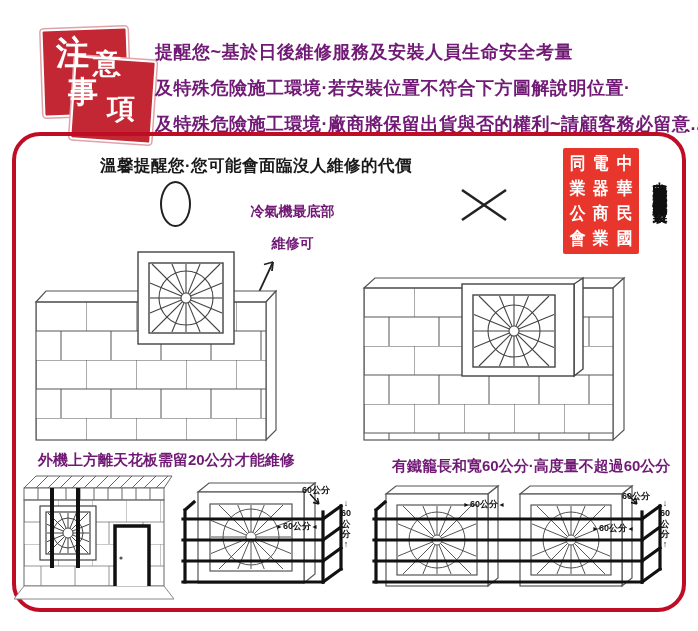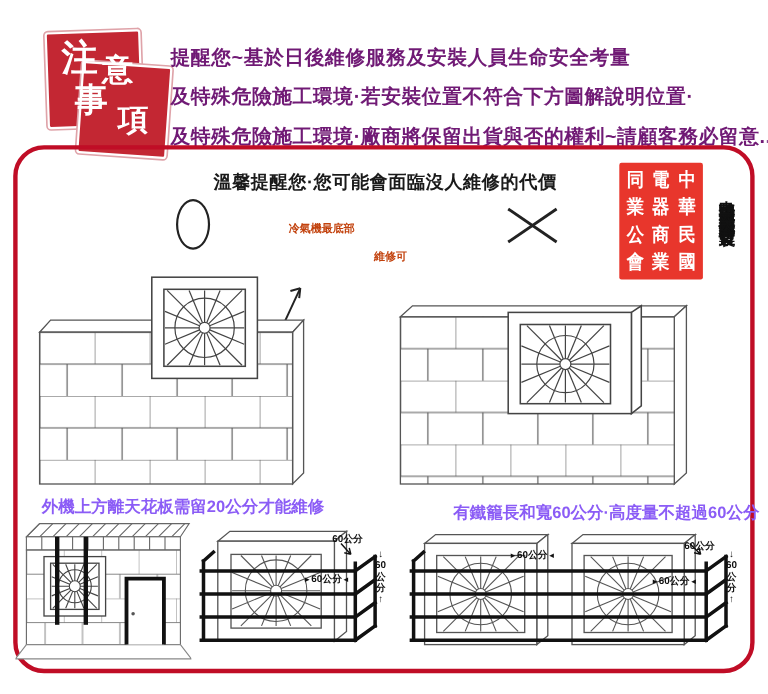--- a/index.html
+++ b/index.html
@@ -7,34 +7,34 @@
        font-family:"Liberation Sans","DejaVu Sans",sans-serif;}
   .abs{position:absolute;}
   
   .red-line{color:#701a75;font-weight:bold;font-size:18px;letter-spacing:.5px;white-space:nowrap;}
   
   .badge-square{position:absolute;background:#c32733;border:2px solid #fff;
                 box-shadow:0 0 0 1.5px #dfa3a9;border-radius:3px;}
   .badge-char{position:absolute;color:#fff;font-weight:bold;line-height:1;}
   
   #panel{left:12px;top:132px;width:666px;height:472px;border:4px solid #c00d26;border-radius:28px;}
-  .panel-title{left:100px;top:155px;width:500px;text-align:center;font-size:16.5px;
+  .panel-title{left:100px;top:155px;width:500px;font-size:16.5px;
                font-weight:bold;color:#1a1a1a;letter-spacing:.5px;}
-  .cap{font-weight:bold;color:#c2410c;text-align:center;font-size:10px;line-height:1.7;}
+  .cap{font-weight:bold;color:#701a75;text-align:center;font-size:14px;line-height:1.7;}
   .ok-circle{left:160px;top:181px;width:27px;height:42px;border:2.5px solid #222;border-radius:50%;}
   
   .seal{left:563px;top:148px;width:76px;height:106px;background:#e8362c;
         display:grid;grid-template-rows:repeat(4,1fr);grid-auto-flow:column;direction:rtl;
         padding:3px;box-sizing:border-box;border-radius:2px;}
   .seal span{color:#fff;font-weight:bold;font-size:15px;display:flex;align-items:center;
              justify-content:center;transform:scale(1.05,1.15);}
   .side-vert{left:650px;top:170px;height:330px;writing-mode:vertical-rl;text-orientation:upright;
              font-size:15px;font-weight:bold;color:#111;letter-spacing:1.5px;}
   
-  .blabel{font-size:15px;font-weight:bold;color:#8b5cf6;white-space:nowrap;}
+  .blabel{font-size:15px;font-weight:bold;color:#701a75;white-space:nowrap;}
   
   .dim{font-size:9px;font-weight:bold;color:#111;white-space:nowrap;line-height:1;}
   .dim .ar{font-size:7px;}
   .vdim{width:14px;text-align:center;font-size:9px;font-weight:bold;color:#111;line-height:1.15;}
   .vdim span{display:block;}
   .vdim .vtxt{word-break:break-all;}
   svg{display:block;}
 </style>
 </head>
 <body>
@@ -52,21 +52,21 @@
 <div class="abs red-line" style="left:155px;top:76px;">及特殊危險施工環境·若安裝位置不符合下方圖解說明位置·</div>
 <div class="abs red-line" style="left:155px;top:112px;">及特殊危險施工環境·廠商將保留出貨與否的權利~請顧客務必留意..</div>
 
 <div class="abs" id="panel"></div>
 
 <div class="abs panel-title">溫馨提醒您·您可能會面臨沒人維修的代價</div>
 
 <div class="abs ok-circle"></div>
 <div class="abs cap" style="left:215px;top:200px;width:155px;">
   <div>冷氣機最底部</div>
-  <div style="margin-top:8px;text-align:right;">維修可</div>
+  <div style="margin-top:8px;">維修可</div>
 </div>
 
 <svg class="abs" style="left:233px;top:253px" width="52" height="85" viewBox="0 0 52 85">
   <g stroke="#222" stroke-width="1.8" fill="none">
     <path d="M7,80 L40,9"></path>
       <path d="M40,9 l-9,2.5"></path>
       <path d="M40,9 l-1,9"></path>
   </g>
 </svg>
 
@@ -166,21 +166,21 @@
         <line x1="156" y1="86" x2="156" y2="56"></line>
         <line x1="157.91341716182546" y1="86.38060233744356" x2="170.49747468305833" y2="56"></line>
         <line x1="159.53553390593274" y1="87.46446609406726" x2="191" y2="56"></line>
         <line x1="160.61939766255642" y1="89.08658283817455" x2="196" y2="74.43145750507621"></line>
         <circle cx="156" cy="91" r="5" fill="none"></circle>
       </g>
   </g>
 </svg>
 
 <div class="abs blabel" style="left:38px;top:451px;">外機上方離天花板需留20公分才能維修</div>
-<div class="abs blabel" style="left:392px;top:457px;margin-left:20px;">有鐵籠長和寬60公分·高度量不超過60公分</div>
+<div class="abs blabel" style="left:392px;top:457px;">有鐵籠長和寬60公分·高度量不超過60公分</div>
 
 <svg class="abs" style="left:14px;top:468px" width="160" height="135" viewBox="0 0 160 135">
   <defs>
     <pattern id="bC" x="10" y="32" width="34" height="44" patternUnits="userSpaceOnUse">
       <rect width="34" height="44" fill="#fff"></rect>
       <path d="M0 0H34 M0 22H34 M0 0V22 M17 22V44" stroke="#777" stroke-width=".8" fill="none"></path>
     </pattern>
   </defs>
   <g stroke="#666" stroke-width="1" fill="#fff">
     <polygon points="10,20 22,8 158,8 150,20"></polygon>

